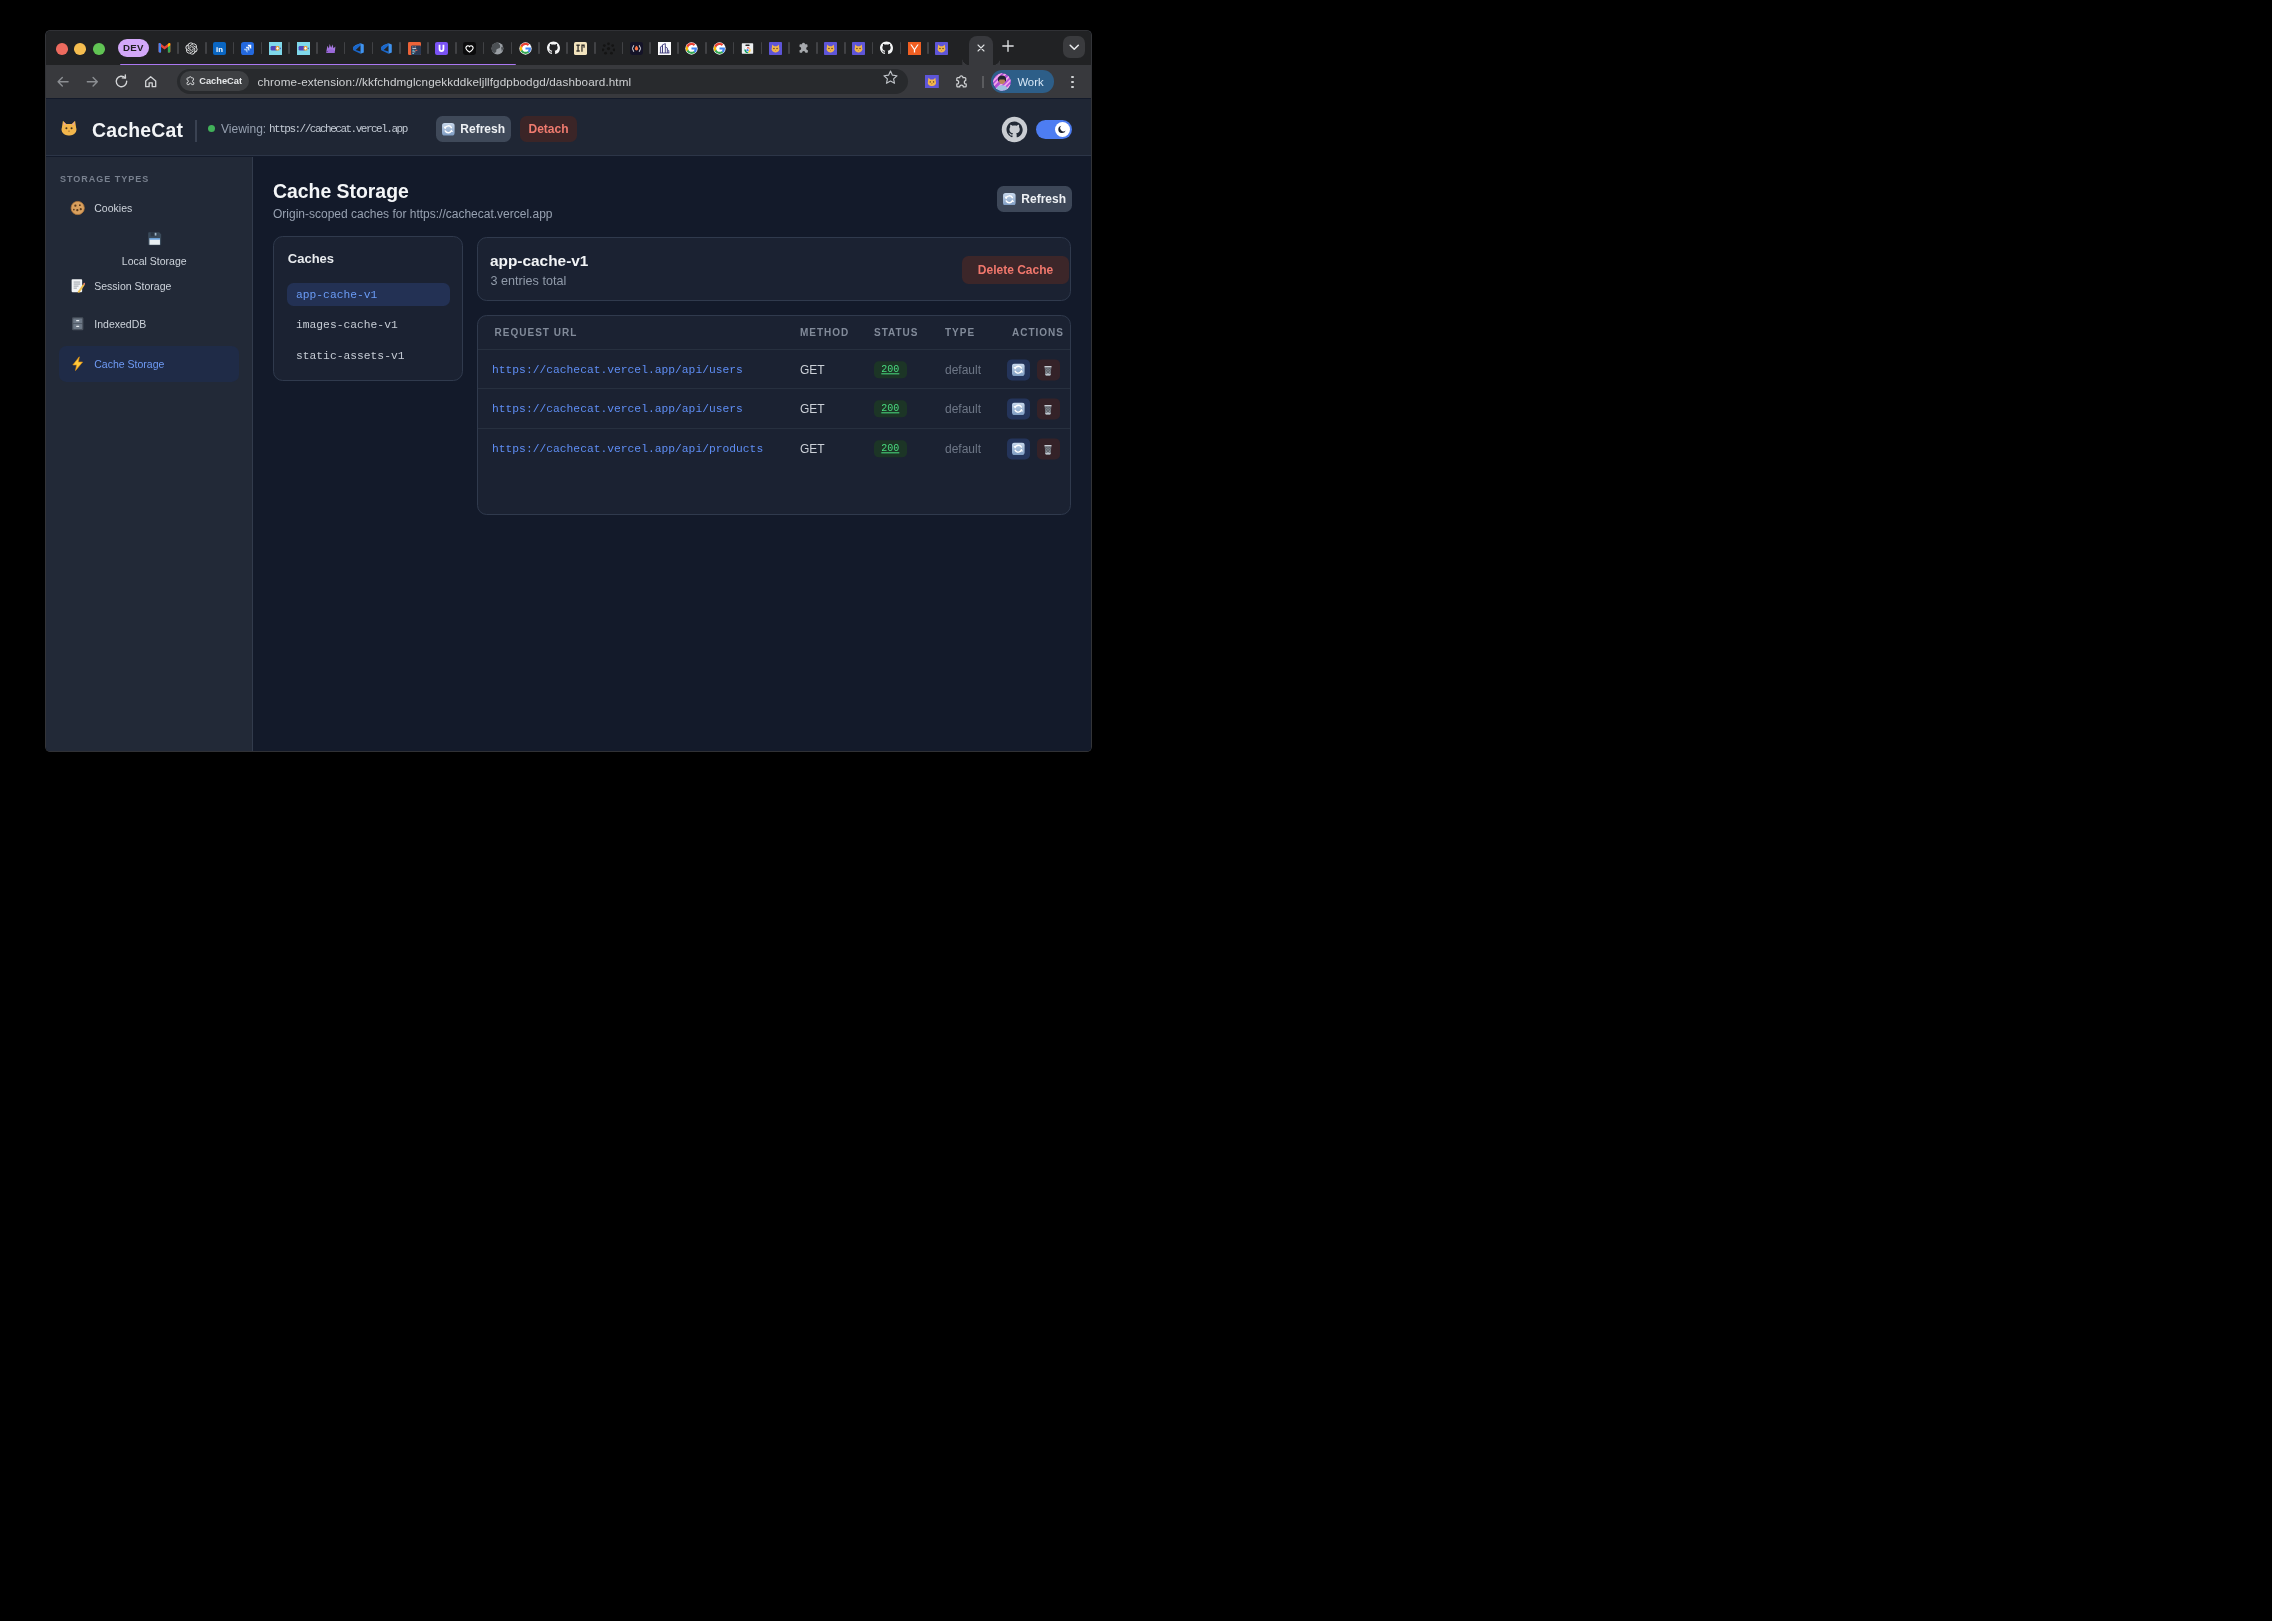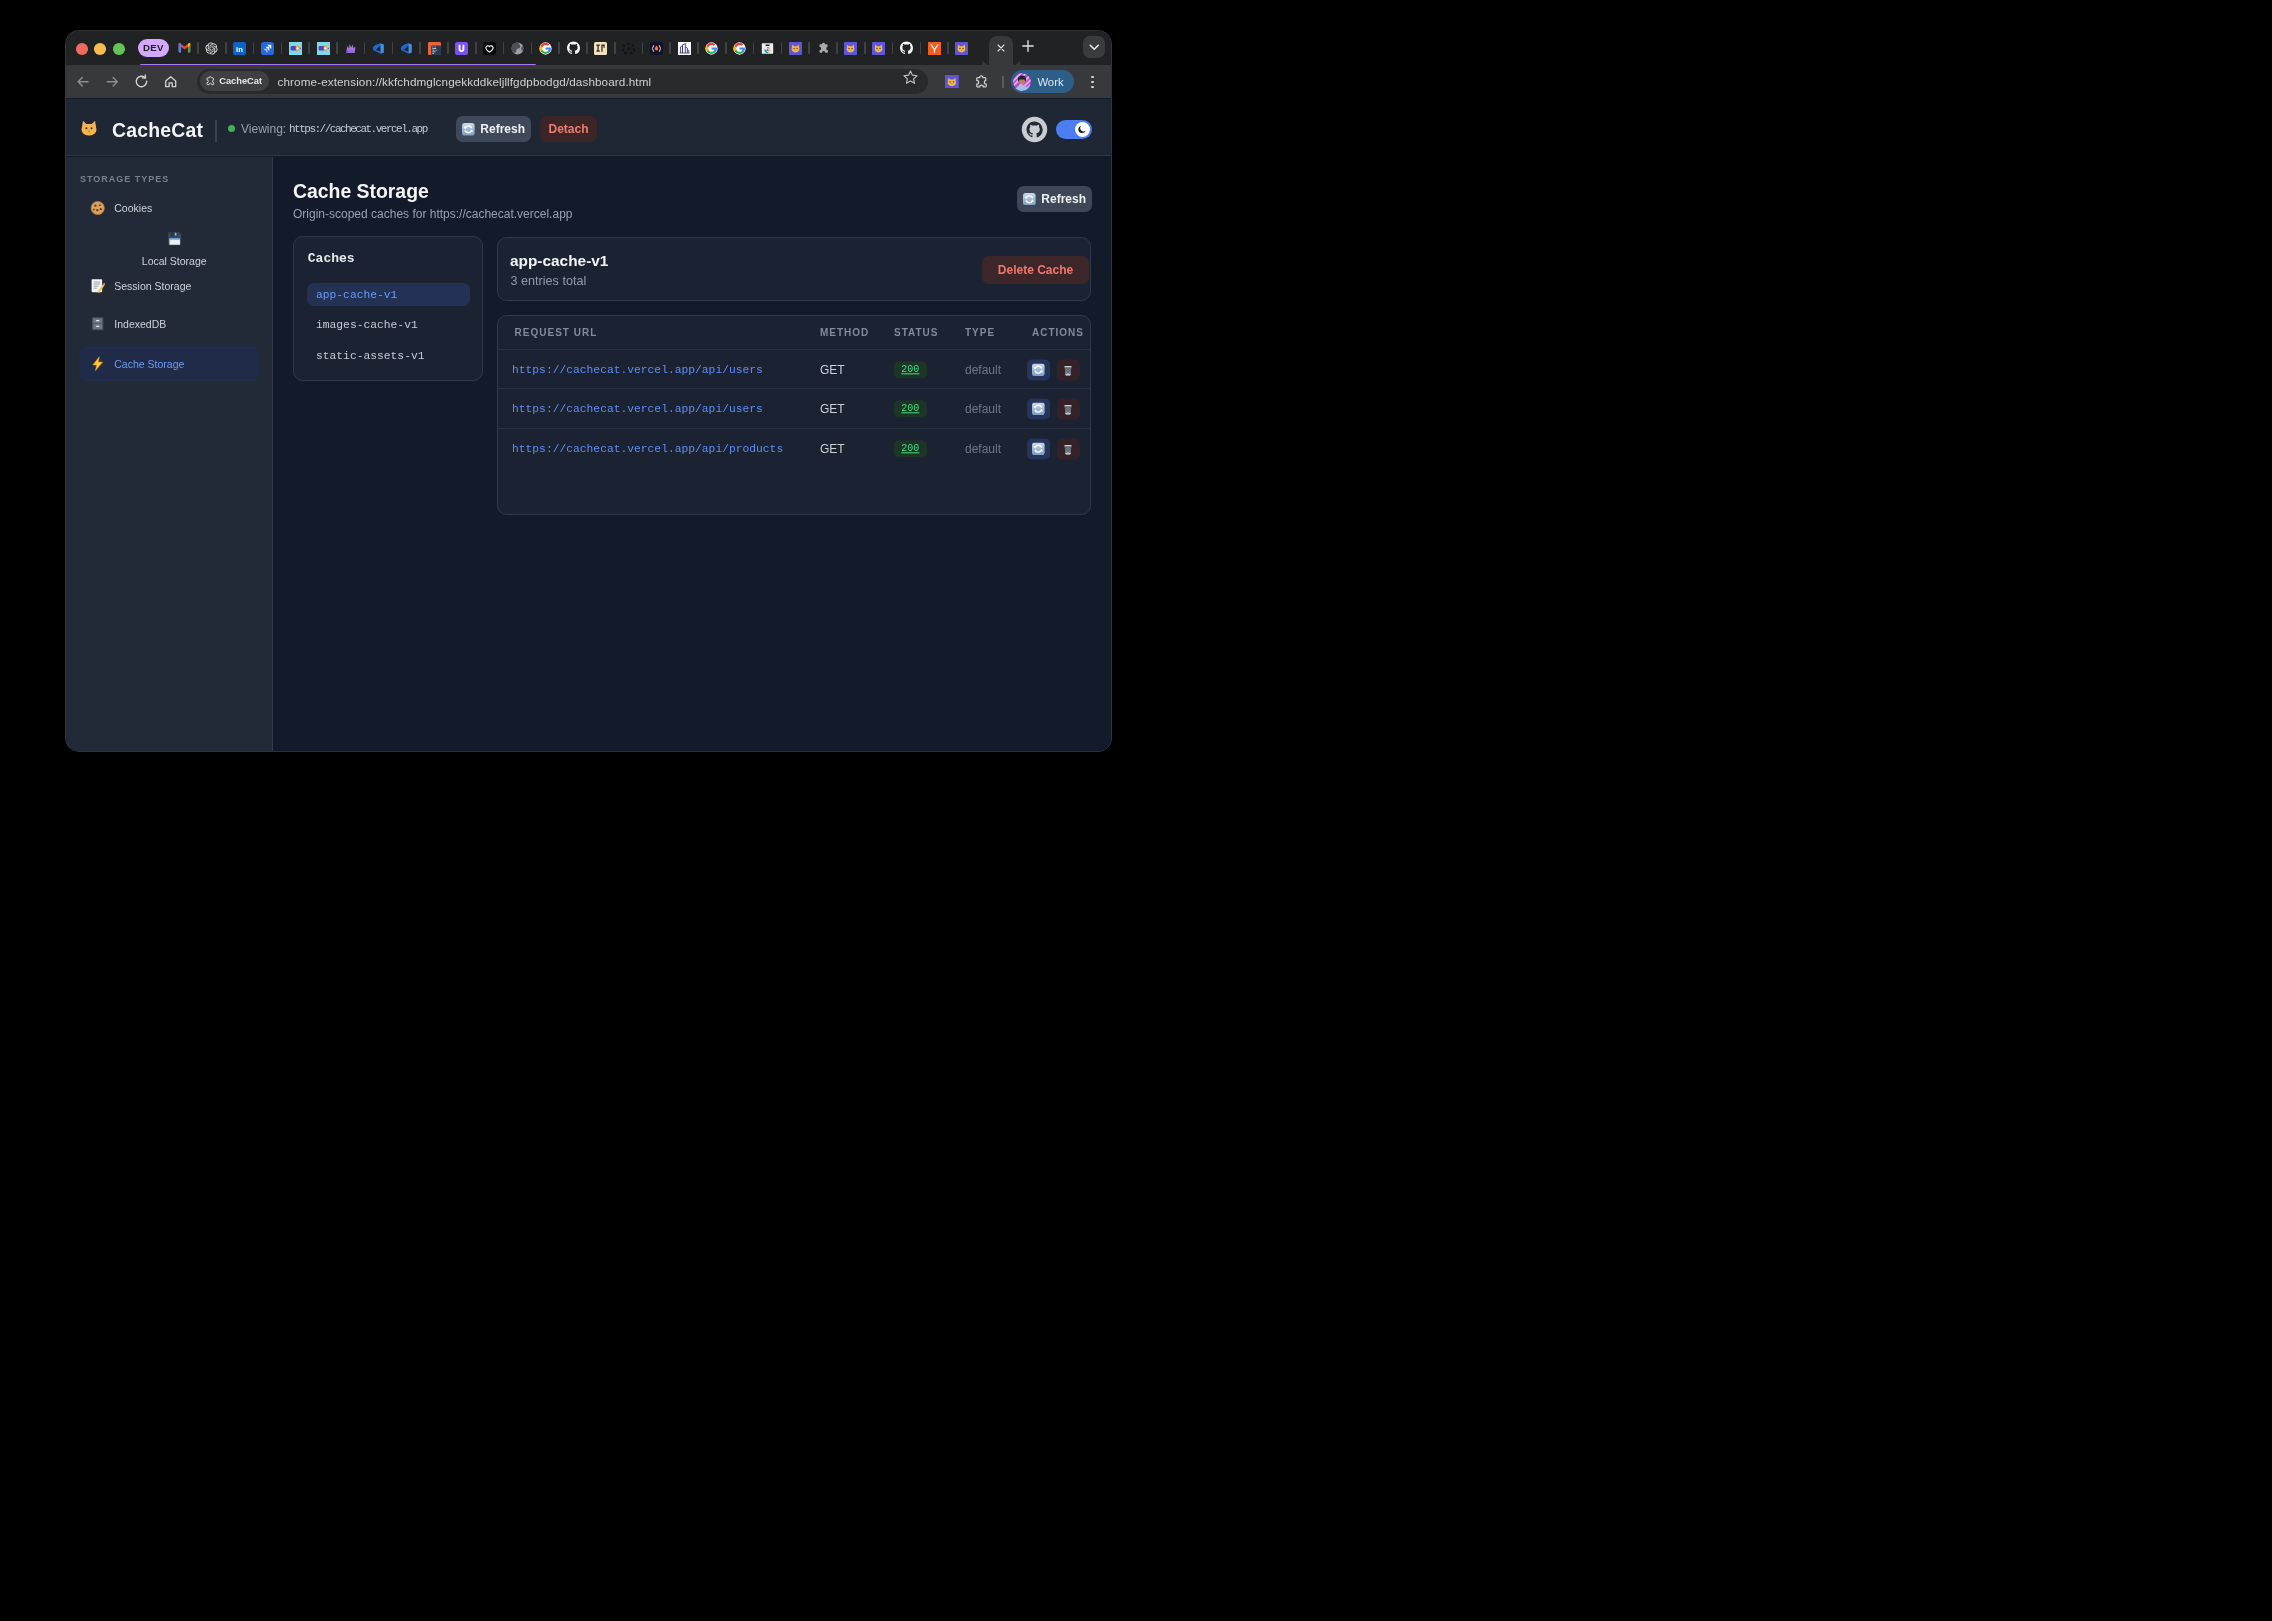--- a/index.html
+++ b/index.html
@@ -1,18 +1,18 @@
 <!DOCTYPE html>
 <html style="font-size:13px"><head>
 <meta charset="utf-8">
 <style>
 * { margin:0; padding:0; box-sizing:border-box; }
 html,body { width:1136px; height:811px; background:#000; font-family:"Liberation Sans", sans-serif; overflow:hidden; }
 .mono { font-family:"Liberation Mono", monospace; }
-#win { position:absolute; left:46px; top:31px; width:1045px; height:720px; border-radius:13px; overflow:hidden; background:#131a2a; box-shadow:0 0 0 0.8px #404247;margin-left:20px; }
+#win { position:absolute; left:46px; top:31px; width:1045px; height:720px; border-radius:4px; overflow:hidden; background:#131a2a; box-shadow:0 0 0 0.8px #404247; }
 
 #tabstrip { position:absolute; left:0; top:0; width:100%; height:34px; background:#212224; }
 .tl { position:absolute; top:12.4px; width:11.7px; height:11.7px; border-radius:50%; }
 #grpline { position:absolute; left:74px; top:33px; width:396px; height:1.9px; background:#ab77f2; border-radius:1.6px; }
 #favrow { position:absolute; left:72px; top:0; height:34px; display:flex; align-items:center; }
 .fav { width:13px; height:13px; flex:0 0 auto; position:relative; display:flex; align-items:center; justify-content:center; }
 .fsep { width:1.6px; height:12px; flex:0 0 auto; background:#414245; border-radius:0.8px; margin:0 6.6px; }
 .devpill { flex:0 0 auto; background:#d3a8f9; color:#1e1e20; font-size:9.7px; font-weight:bold; letter-spacing:0.3px; border-radius:9px; padding:2.8px 4.9px; line-height:1.2; margin-right:9px; }
 #tab { position:absolute; left:923px; top:5.3px; width:23.5px; height:29px; background:#38393d; border-radius:8px 8px 0 0; }
 #tab::before, #tab::after { content:""; position:absolute; bottom:0; width:7.3px; height:7.3px; background:radial-gradient(circle at 0 0, rgba(0,0,0,0) 6.9px, #38393d 7.3px); }
@@ -60,21 +60,21 @@
 .sitem { position:absolute; left:12.6px; width:180px; height:32px; border-radius:7.3px; display:flex; align-items:center; padding-left:11.3px; gap:9px; color:#cdd3db; font-size:10.5px; }
 .sitem.active { height:36px; background:#1f2b47; color:#6f9bf5; }
 .sitem .ic { width:15.4px; height:15.4px; display:flex; align-items:center; justify-content:center; }
 
 #main { position:absolute; left:208px; top:58px; width:837px; height:595px; background:#131a2a; }
 #main h1 { position:absolute; left:19px; top:23px; font-size:19.4px; font-weight:bold; color:#f4f6f8; }
 #main .sub { position:absolute; left:19px; top:50px; font-size:12px; color:#97a1b1; }
 #mrefresh { left:743px; top:29px; width:75px; height:26px; background:#3d4758; color:#eef1f4; font-size:12px; font-weight:bold; }
 .card { position:absolute; background:#1b2232; border:1.2px solid #303a4d; border-radius:9.7px; }
 #caches { left:19px; top:79px; width:190px; height:145px; }
-#caches h2 { position:absolute; left:13.8px; top:13.8px; font-size:13px; font-weight:bold; color:#e8ebee;font-family:Liberation Mono, monospace; }
+#caches h2 { position:absolute; left:13.8px; top:13.8px; font-size:13px; font-weight:bold; color:#e8ebee; }
 .citem { position:absolute; left:13px; width:163px; height:23px; border-radius:6.5px; display:flex; align-items:center; padding-left:9px; font-size:11.3px; color:#c6ccd5; }
 .citem.sel { background:#233154; color:#6b9cf6; }
 #panel { left:223px; top:80px; width:594px; height:64px; }
 #panel h2 { position:absolute; left:12px; top:13.8px; font-size:15.4px; font-weight:bold; color:#f2f4f6; }
 #panel .entries { position:absolute; left:12.6px; top:36px; font-size:12.6px; color:#919baa; }
 #delcache { left:484px; top:18px; width:107px; height:28px; background:#3c2629; color:#f0776c; font-size:12px; font-weight:bold; }
 #table { left:223px; top:158px; width:594px; height:200px; }
 .th { position:absolute; top:0; height:33px; display:flex; align-items:center; font-size:10px; font-weight:bold; letter-spacing:1px; color:#828b9a; }
 .row { position:absolute; left:0; width:100%; height:40px; border-top:1.2px solid #27303f; }
 .rc { position:absolute; top:50%; transform:translateY(-50%); }

